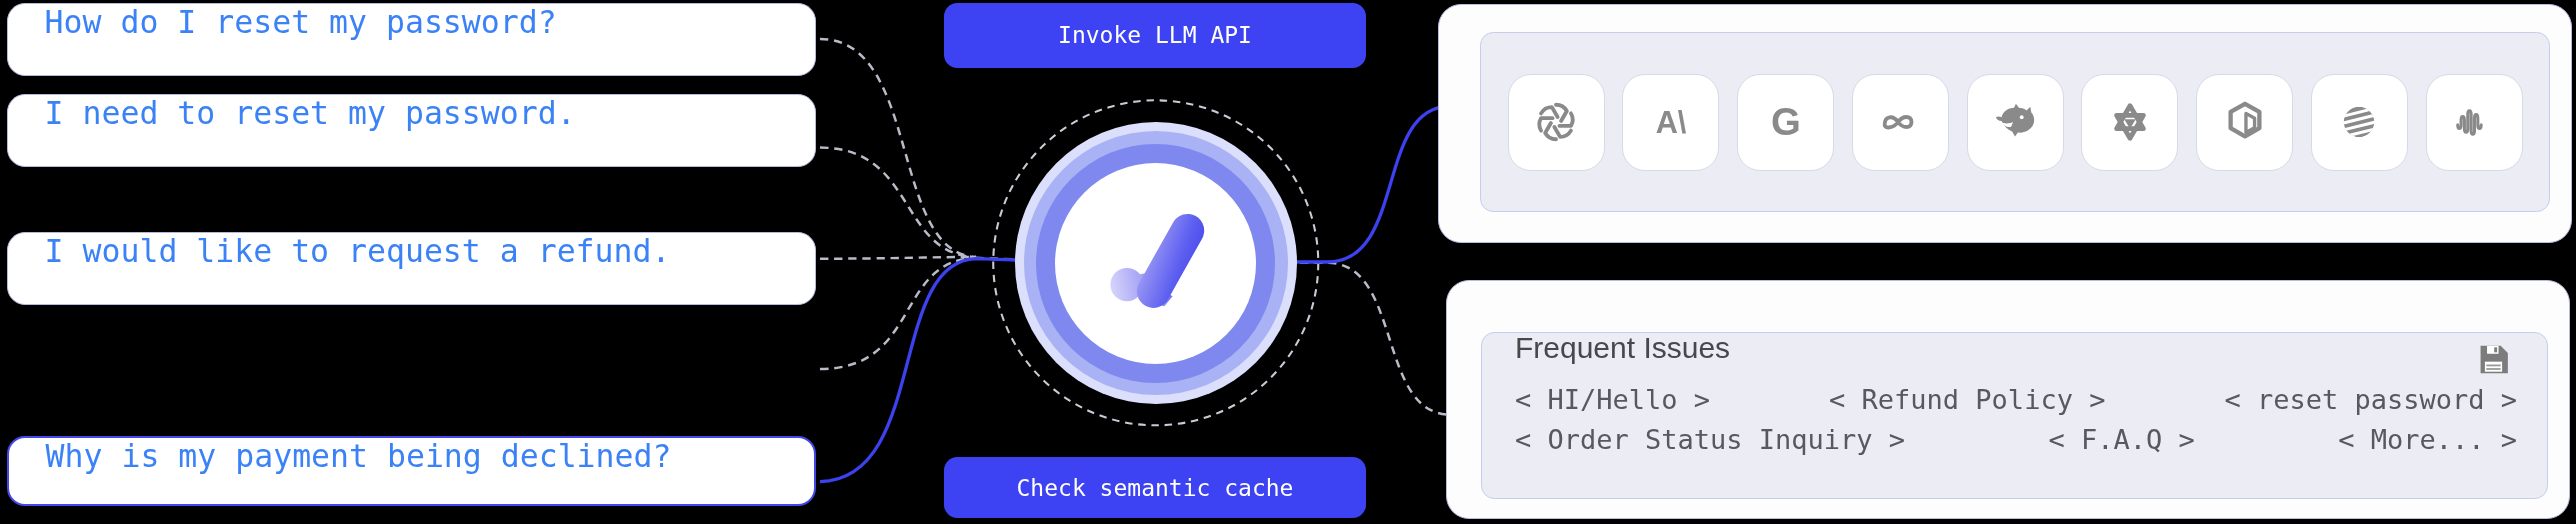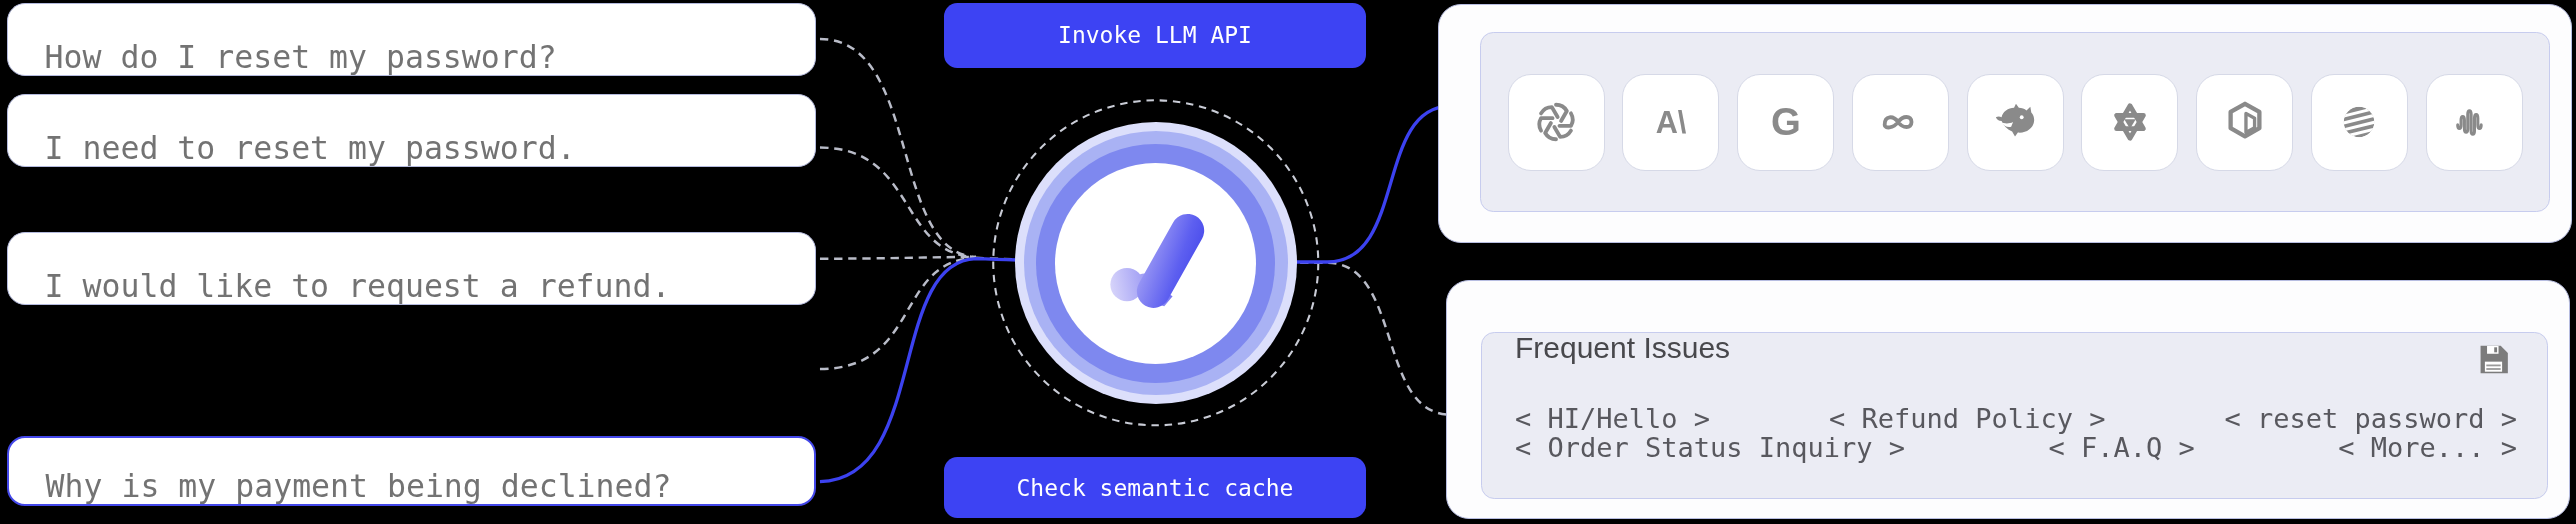--- a/index.html
+++ b/index.html
@@ -3,22 +3,22 @@
 <meta charset="utf-8">
 <style>
   * { margin:0; padding:0; box-sizing:border-box; }
   html,body { width:2576px; height:524px; background:#000; overflow:hidden; }
   #canvas { position:relative; width:2576px; height:524px; background:#000;
             font-family:"DejaVu Sans Mono", monospace; }
 
   
   .qbox { position:absolute; left:6.6px; width:809px; height:73px;
           background:#ffffff; border:1.7px solid #b4badd; border-radius:18px;
-          display:flex; align-items:flex-end; padding-left:37px;
-          font-size:31.5px; color:#737373; white-space:nowrap; }
+          display:flex; align-items:flex-start; padding-left:37px;
+          font-size:31.5px; color:#3b82f6; white-space:nowrap; }
   .qbox.hit { border:2.5px solid #4448ea; }
 
   
   .action-btn { position:absolute; left:944px; width:422px; height:65px;
                 background:#3d43f3; border:none; border-radius:13.3px;
                 color:#ffffff; font-family:"DejaVu Sans Mono", monospace;
                 font-size:23px; display:flex; align-items:center; justify-content:center;
                 cursor:pointer;text-align:right; }
 
   
@@ -45,22 +45,22 @@
                   padding:0 30px 0 33px; }
 
   .tile { width:97px; height:97px; background:#ffffff; border:1.7px solid #d6d9e7;
           border-radius:23px; display:flex; align-items:center; justify-content:center;
           cursor:pointer; }
 
   #issues-title { font-family:"Liberation Sans", sans-serif; font-size:30px;
                   color:#48484c; line-height:1; }
   #save-icon { position:absolute; right:36px; top:10px; cursor:pointer; }
 
-  .tag-row { display:flex; justify-content:space-between; margin-top:1px; }
-  .tag-row.first { margin-top:42px; }
+  .tag-row { display:flex; justify-content:space-between; margin-top:12px; }
+  .tag-row.first { margin-top:23px; }
   .tag { font-size:27px; color:#58585e; line-height:28px; white-space:nowrap; cursor:pointer; }
 </style>
 </head>
 <body>
 
 <div id="canvas">
 
   <svg id="wires" width="2576" height="524" viewBox="0 0 3105 632">
 
     <circle cx="1393" cy="317" r="196" fill="none" stroke="#c9ccd6" stroke-width="2.5" stroke-dasharray="9 7"></circle>

